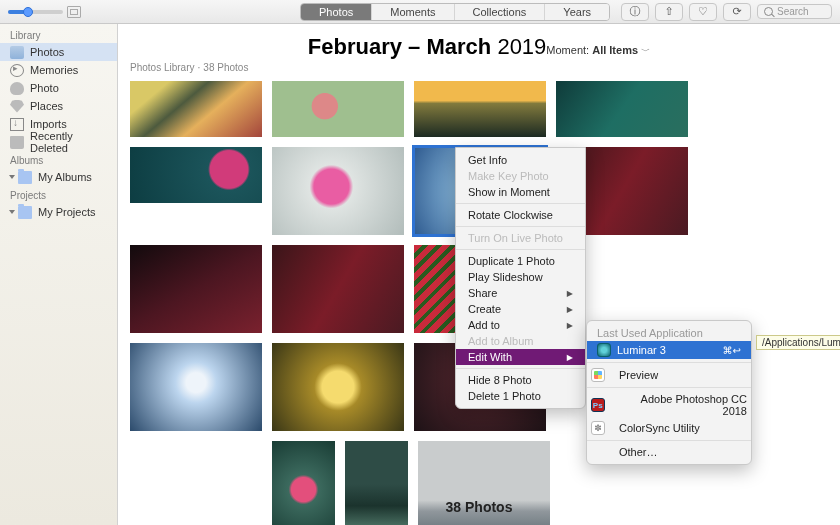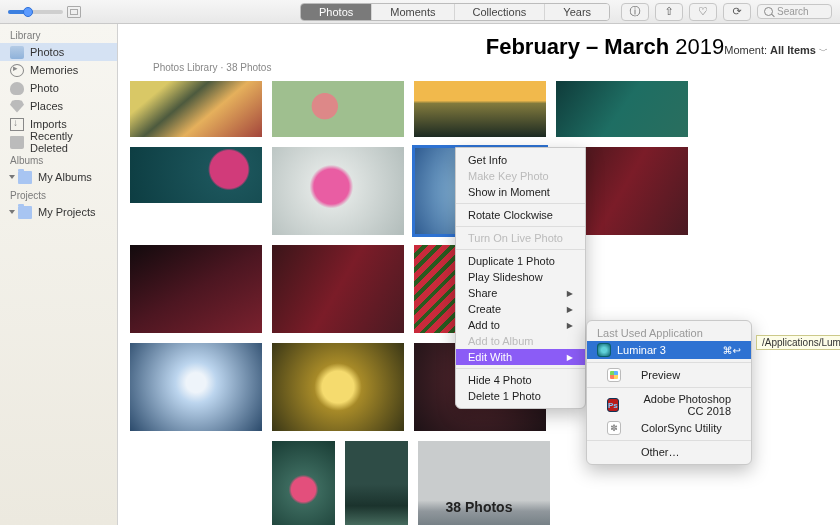--- a/index.html
+++ b/index.html
@@ -30,26 +30,26 @@
 .sidebar { position:absolute; top:24px; left:0; width:118px; height:calc(100% - 24px); background:linear-gradient(#f7f6f1,#ece9df); border-right:1px solid #d1d1d1; padding-top:2px; }
 .sb-header { font-size:10px; color:#7b7b7b; padding:4px 10px 2px; }
 .sb-item { display:flex; align-items:center; gap:6px; padding:2px 10px; font-size:11px; color:#333; height:18px; }
 .sb-item .ic { width:14px; height:13px; flex-shrink:0; }
 .sb-item.active { background:#d5e2f3; }
 .sb-item .disc { width:0; height:0; border-left:4px solid #777; border-top:3px solid transparent; border-bottom:3px solid transparent; margin-right:-2px; transform:rotate(90deg); }
 .sb-item.header-row .disc { transform:rotate(90deg); }
 
 
 .main { position:absolute; top:24px; left:118px; right:0; bottom:0; padding:10px 12px 0; }
-.title-row { display:flex; justify-content:flex-end; align-items:flex-start; margin-bottom:2px; }
+.title-row { display:flex; justify-content:center; align-items:flex-start; margin-bottom:2px; }
 h1 { font-size:22px; font-weight:600; }
 h1 span.year { font-weight:400; }
 .showing { font-size:11px; color:#333; margin-top:10px; }
 .showing .chev { font-size:9px; }
-.subtitle { color:#888; font-size:10px; margin-bottom:8px;margin-left:23px; }
+.subtitle { color:#888; font-size:10px; margin-bottom:8px; }
 
 .grid { display:flex; flex-wrap:wrap; gap:10px; position:relative; }
 .thumb { width:132px; height:88px; background:#222; background-size:cover; background-position:center; }
 .thumb.selected { outline:3px solid #2e72d2; outline-offset:-1px; }
 .row-3 { width:100%; display:flex; gap:10px; }
 
 
 .t1 { background: linear-gradient(140deg,#d9c866 20%,#4d5a3e 40%,#e5b05c 60%,#a3453c); }
 .t2 { background: radial-gradient(circle at 40% 45%,#d88 15%,#9fbf8f 16%,#9fbf8f); }
 .t3 { background: linear-gradient(#f1b94c 35%,#827a3d 40%,#1c2a22); }
@@ -65,27 +65,27 @@
 .t13 { background: radial-gradient(circle at 50% 40%,#d2465a 12%,#4b232a 25%,#1d1216); }
 .t14 { background: radial-gradient(circle at 50% 45%,#e34f7c 18%,#3c6a5e 22%,#11322b); }
 .t15 { background: linear-gradient(#2e4c46 40%,#1b332d 60%,#7bb09a); }
 .t16 { background: linear-gradient(#c9cccd 55%,#90979c 65%,#4a5a62); }
 
 
 .ctx { position:absolute; top:0; left:41px; width:131px; background:#f3f3f3; border:1px solid #c9c9c9; border-radius:0 0 6px 6px; box-shadow:0 6px 18px rgba(0,0,0,.25); font-size:11px; padding:4px 0; z-index:5; }
 .ctx-item { padding:2px 12px; color:#222; display:flex; align-items:center;text-align:right; }
 .ctx-item.disabled { color:#bbb; }
 .ctx-item.sub::after { content:"▶"; margin-left:auto; font-size:8px; color:#555; }
-.ctx-item.highlight { background:#8b5cf6; color:#fff; }
+.ctx-item.highlight { background:#701a75; color:#fff; }
 .ctx-item.highlight::after { color:#fff; }
 .ctx-sep { height:1px; background:#ddd; margin:3px 0; }
 
 
 .sub-ctx { position:absolute; left:172px; top:173px; width:166px; background:#f3f3f3; border:1px solid #c9c9c9; border-radius:6px; box-shadow:0 6px 18px rgba(0,0,0,.25); font-size:11px; padding:4px 0; z-index:6; }
-.sub-ctx .ctx-item { padding:2px 20px; gap:20px; }
+.sub-ctx .ctx-item { padding:2px 4px; gap:14px; }
 .sub-ctx .label-head { color:#999; padding:2px 10px; font-size:11px; }
 .sub-ctx .hl { background:#2e72d2; color:#fff; display:flex; align-items:center; padding:2px 10px; gap:6px; }
 .sub-ctx .hl .short { margin-left:auto; font-size:10px; }
 .app-icon { width:14px; height:14px; border-radius:3px; display:inline-block; }
 .ai-luminar { background:radial-gradient(circle at 50% 50%,#5fd0d8 30%,#0a5f6a); border:1px solid #0a5f6a; }
 .ai-preview { background:#fff; border:1px solid #bbb; position:relative; }
 .ai-preview::after { content:""; position:absolute; inset:2px; background:conic-gradient(#5fb4ff 0 25%,#ffd65f 0 50%,#ff7b5f 0 75%,#7bd95f 0); border-radius:1px; }
 .ai-ps { background:#b91c1c; color:#7ecbff; font-size:8px; font-weight:bold; display:flex; align-items:center; justify-content:center; border:1px solid #0d3557; }
 .ai-cs { background:#fff; border:1px solid #bbb; position:relative; }
 .ai-cs::after { content:"✽"; position:absolute; inset:0; display:flex; align-items:center; justify-content:center; font-size:9px; color:#888; }
@@ -205,21 +205,21 @@
         <div class="ctx-item disabled">Turn On Live Photo</div>
         <div class="ctx-sep"></div>
         <div class="ctx-item">Duplicate 1 Photo</div>
         <div class="ctx-item">Play Slideshow</div>
         <div class="ctx-item sub">Share</div>
         <div class="ctx-item sub">Create</div>
         <div class="ctx-item sub">Add to</div>
         <div class="ctx-item disabled">Add to Album</div>
         <div class="ctx-item sub highlight">Edit With</div>
         <div class="ctx-sep"></div>
-        <div class="ctx-item">Hide 4 Photo</div>
+        <div class="ctx-item">Hide 8 Photo</div>
         <div class="ctx-item">Delete 1 Photo</div>
       </div>
 
       <div class="sub-ctx">
         <div class="label-head">Last Used Application</div>
         <div class="hl">
           <span class="app-icon ai-luminar"></span>
           <span>Luminar 3</span>
           <span class="short">⌘↩</span>
         </div>

